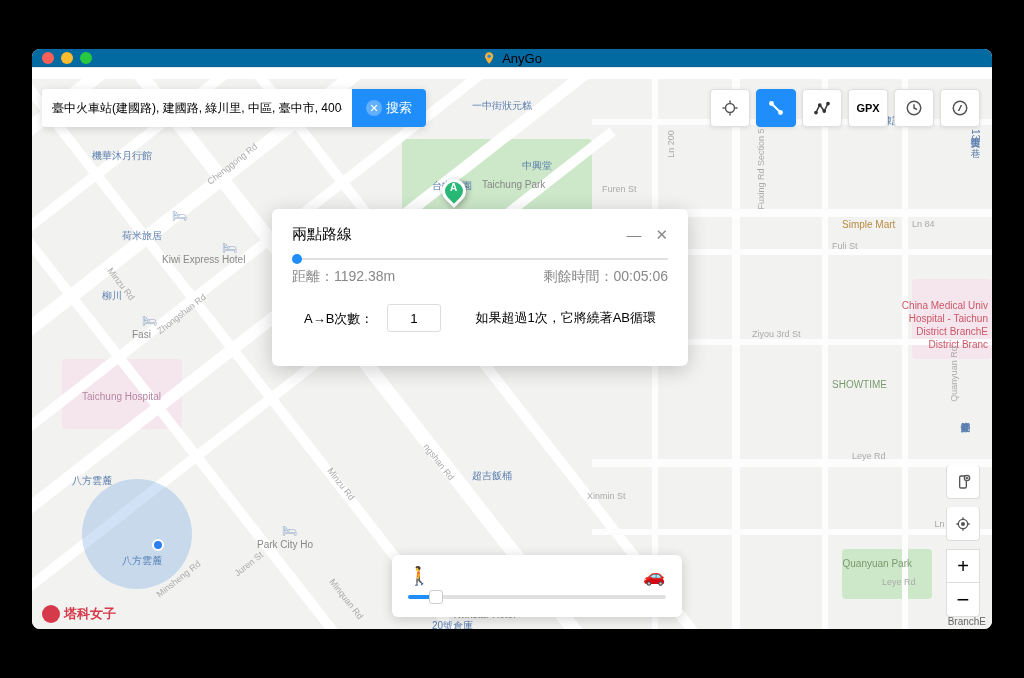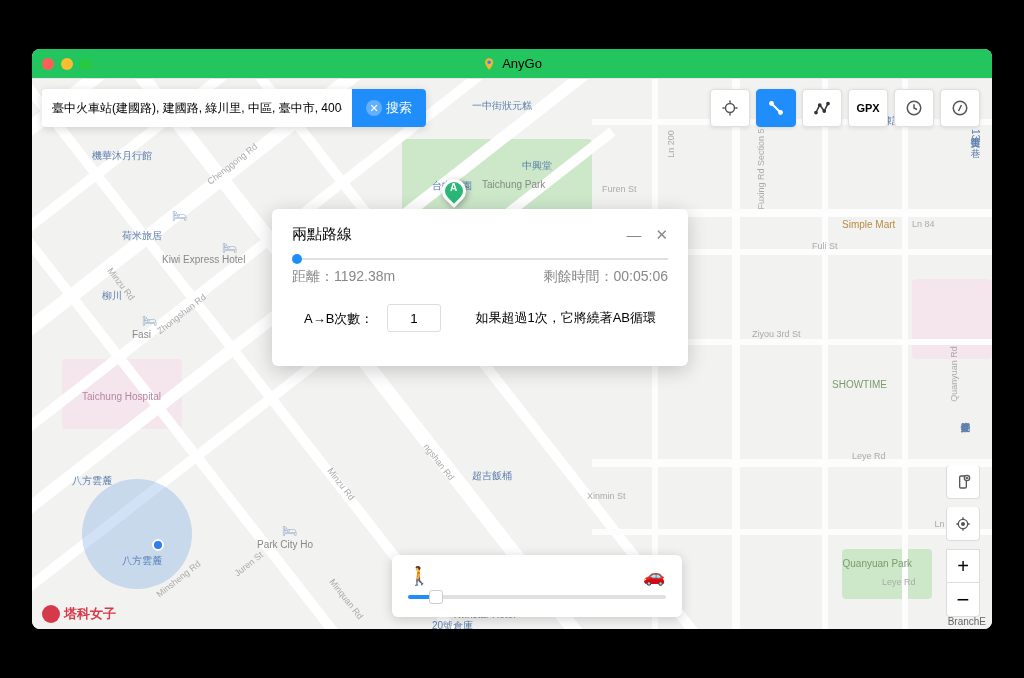--- a/index.html
+++ b/index.html
@@ -1,18 +1,18 @@
 <!DOCTYPE html>
 <html><head>
 <meta charset="utf-8">
 <style>
 * { box-sizing: border-box; margin: 0; padding: 0; }
 body { background: #000; font-family: -apple-system, "Helvetica Neue", Arial, sans-serif; font-size: 13px; display:flex; align-items:center; justify-content:center; height:100vh; }
 .window { width: 960px; height: 580px; background: #fff; border-radius: 8px; overflow: hidden; position: relative; box-shadow: 0 10px 40px rgba(0,0,0,.5); }
-.titlebar { height: 30px; background: #22c55e; border-bottom: 1px solid #e5e5e5; display:flex; align-items:center; padding: 0 10px; position:relative; }
+.titlebar { height: 19px; background: #0369a1; border-bottom: 1px solid #e5e5e5; display:flex; align-items:center; padding: 0 10px; position:relative; }
 .traffic { display:flex; gap:7px; }
 .dot { width:12px; height:12px; border-radius:50%; }
 .dot.r{background:#ff5f57}.dot.y{background:#febc2e}.dot.g{background:#28c840}
 .title-center { position:absolute; left:50%; transform:translateX(-50%); display:flex; align-items:center; gap:6px; font-size:13px; }
 .logo-pin { width:14px; height:14px; }
 .map { position:absolute; top:30px; left:0; right:0; bottom:0; background:#f2f3f1; overflow:hidden; }
 .road { position:absolute; background:#fff; }
 .road.small{background:#fdfdfd}
 .green-area{position:absolute;background:#cce8c9;border-radius:4px;}
 .pink-area{position:absolute;background:#f5e6ee;border-radius:4px;}
@@ -121,39 +121,40 @@
     <div class="map-label" style="top:312px;left:50px;color:#b685a3">Taichung Hospital</div>
     <div class="map-label blue" style="top:395px;left:40px">八方雲麓</div>
     <div class="map-label blue" style="top:390px;left:440px">超吉飯桶</div>
     <div class="map-label" style="top:460px;left:225px">Park City Ho</div>
     <div class="map-label" style="top:530px;left:420px">Twinstar Hotel</div>
     <div class="map-label blue" style="top:540px;left:400px">20號倉庫</div>
     <div class="map-label blue" style="top:475px;left:90px">八方雲麓</div>
     <div class="map-label blue" style="top:35px;left:850px">陳記</div>
     <div class="map-label" style="top:140px;left:810px;color:#b88a42">Simple Mart</div>
     <div class="map-label" style="top:300px;left:800px;color:#7a9a6e">SHOWTIME</div>
+    <div class="map-label" style="top:220px;right:4px;color:#c56;text-align:right;line-height:1.3"><span>China Medical Univ</span><br><span>Hospital - Taichun</span><br><span>District BranchE</span><br><span>District Branc</span></div>
     <div class="map-label" style="bottom:60px;right:80px;color:#7a9a6e">Quanyuan Park</div>
     <div class="map-label blue" style="top:335px;right:20px;writing-mode:vertical-rl">樂麥舒侘卷</div>
     <div class="map-label blue" style="top:50px;right:10px;writing-mode:vertical-rl">美豐街13巷</div>
 
     <div class="map-label sm" style="top:80px;left:170px;transform:rotate(-38deg)">Chenggong Rd</div>
     <div class="map-label sm" style="top:200px;left:70px;transform:rotate(52deg)">Minzu Rd</div>
     <div class="map-label sm" style="top:230px;left:120px;transform:rotate(-38deg)">Zhongshan Rd</div>
     <div class="map-label sm" style="top:495px;left:120px;transform:rotate(-38deg)">Minsheng Rd</div>
     <div class="map-label sm" style="top:480px;left:200px;transform:rotate(-38deg)">Juren St</div>
     <div class="map-label sm" style="top:400px;left:290px;transform:rotate(52deg)">Minzu Rd</div>
     <div class="map-label sm" style="top:515px;left:290px;transform:rotate(52deg)">Minquan Rd</div>
     <div class="map-label sm" style="top:378px;left:385px;transform:rotate(52deg)">ngshan Rd</div>
     <div class="map-label sm" style="top:105px;left:570px">Furen St</div>
     <div class="map-label sm" style="top:412px;left:555px">Xinmin St</div>
     <div class="map-label sm" style="top:85px;left:688px;transform:rotate(-90deg)">Fuxing Rd Section 5</div>
     <div class="map-label sm" style="top:250px;left:720px">Ziyou 3rd St</div>
     <div class="map-label sm" style="top:372px;left:820px">Leye Rd</div>
     <div class="map-label sm" style="bottom:42px;left:850px">Leye Rd</div>
-    <div class="map-label sm" style="top:162px;left:780px">Fuli St</div>
+    <div class="map-label sm" style="top:162px;left:800px">Fuli St</div>
     <div class="map-label sm" style="top:60px;left:625px;transform:rotate(-90deg)">Ln 200</div>
     <div class="map-label sm" style="top:140px;left:880px">Ln 84</div>
     <div class="map-label sm" style="top:440px;right:40px">Ln 3</div>
     <div class="map-label sm" style="top:290px;right:10px;transform:rotate(-90deg)">Quanyuan Rd</div>
 
     <div class="bed-icon" style="top:130px;left:140px">🛏</div>
     <div class="bed-icon" style="top:162px;left:190px">🛏</div>
     <div class="bed-icon" style="top:235px;left:110px">🛏</div>
     <div class="bed-icon" style="top:445px;left:250px">🛏</div>
     <div class="bed-icon" style="top:515px;left:440px">🛏</div>

